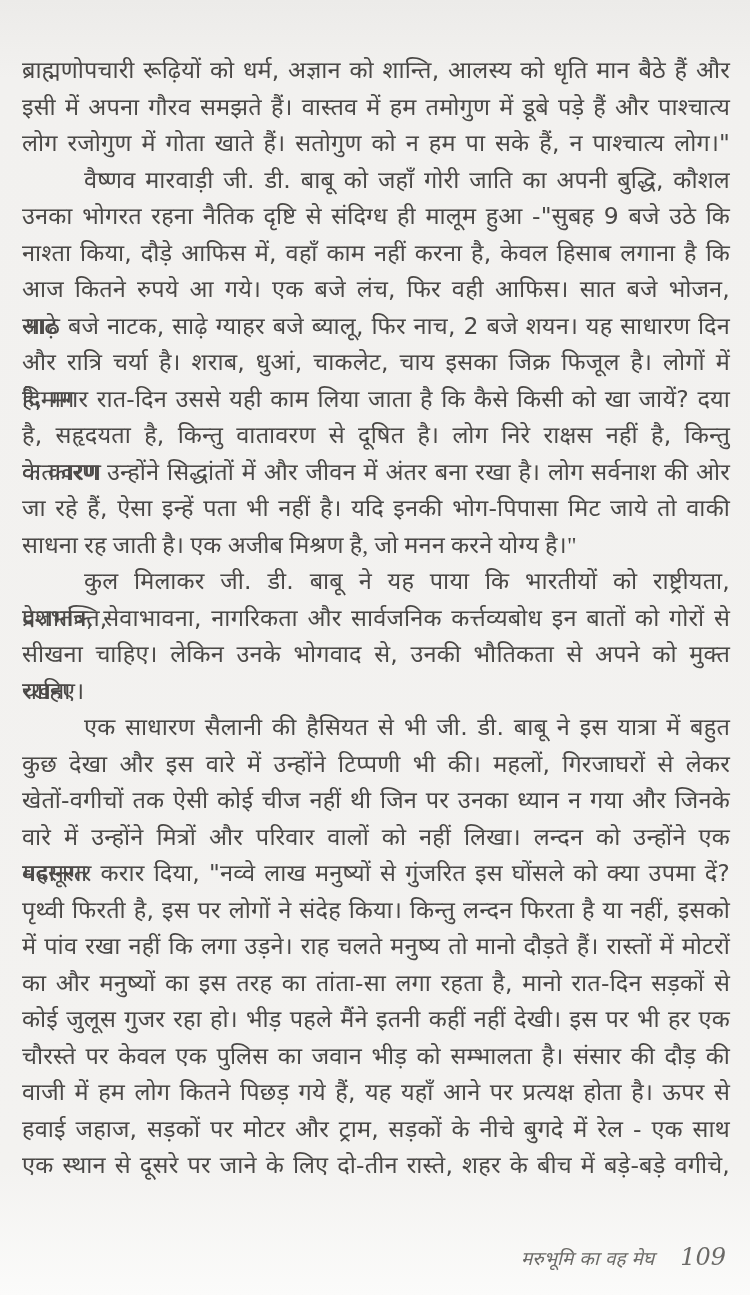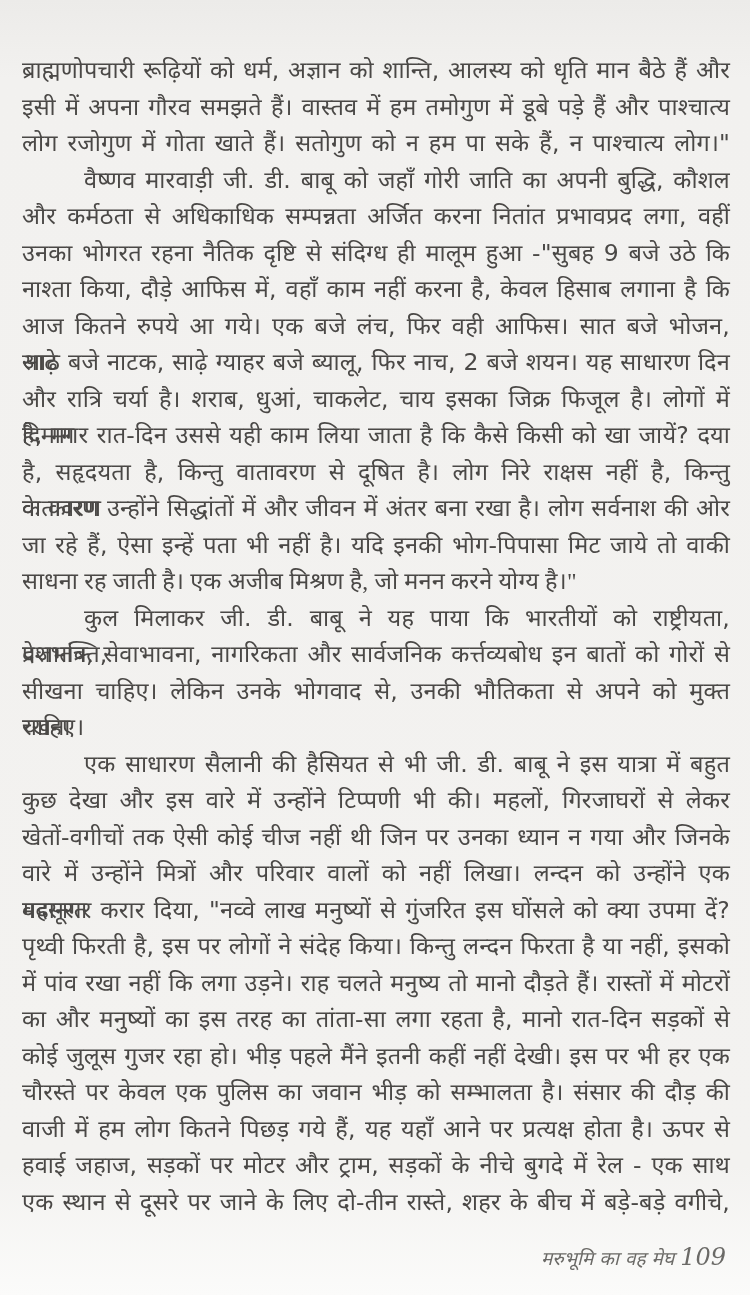--- a/index.html
+++ b/index.html
@@ -48,39 +48,38 @@
   .footer {
     position: absolute;
     right: 24px;
     bottom: 24px;
     font-family: "DejaVu Serif", serif;
     font-style: italic;
     font-size: 19px;
     color: #6b6a67;
     display: flex;
     align-items: baseline;
-    gap: 6px;
+    gap: 26px;
   }
   .footer .page-num {
     font-size: 24px;
     color: #77767:;
   }
 </style>
 </head>
 <body>
 
 <div class="page">
 
   <div class="text-block">
 
   <div class="line">ब्राह्मणोपचारी रूढ़ियों को धर्म, अज्ञान को शान्ति, आलस्य को धृति मान बैठे हैं और</div>
       <div class="line">इसी में अपना गौरव समझते हैं। वास्तव में हम तमोगुण में डूबे पड़े हैं और पाश्चात्य</div>
       <div class="line">लोग रजोगुण में गोता खाते हैं। सतोगुण को न हम पा सके हैं, न पाश्चात्य लोग।"</div>
       <div class="line indent">वैष्णव मारवाड़ी जी. डी. बाबू को जहाँ गोरी जाति का अपनी बुद्धि, कौशल</div>
-      <div class="line">और कर्मठता से अधिकाधिक सम्पन्नता अर्जित करना नितांत प्रभावप्रद लगा, वहीं</div>
       <div class="line">उनका भोगरत रहना नैतिक दृष्टि से संदिग्ध ही मालूम हुआ -"सुबह 9 बजे उठे कि</div>
       <div class="line">नाश्ता किया, दौड़े आफिस में, वहाँ काम नहीं करना है, केवल हिसाब लगाना है कि</div>
       <div class="line">आज कितने रुपये आ गये। एक बजे लंच, फिर वही आफिस। सात बजे भोजन, साढ़े</div>
       <div class="line">आठ बजे नाटक, साढ़े ग्याहर बजे ब्यालू, फिर नाच, 2 बजे शयन। यह साधारण दिन</div>
       <div class="line">और रात्रि चर्या है। शराब, धुआं, चाकलेट, चाय इसका जिक्र फिजूल है। लोगों में दिमाग</div>
       <div class="line">है, मगर रात-दिन उससे यही काम लिया जाता है कि कैसे किसी को खा जायें? दया</div>
       <div class="line">है, सहृदयता है, किन्तु वातावरण से दूषित है। लोग निरे राक्षस नहीं है, किन्तु वातावरण</div>
       <div class="line">के कारण उन्होंने सिद्धांतों में और जीवन में अंतर बना रखा है। लोग सर्वनाश की ओर</div>
       <div class="line">जा रहे हैं, ऐसा इन्हें पता भी नहीं है। यदि इनकी भोग-पिपासा मिट जाये तो वाकी</div>
       <div class="line no-stretch">साधना रह जाती है। एक अजीब मिश्रण है, जो मनन करने योग्य है।"</div>

